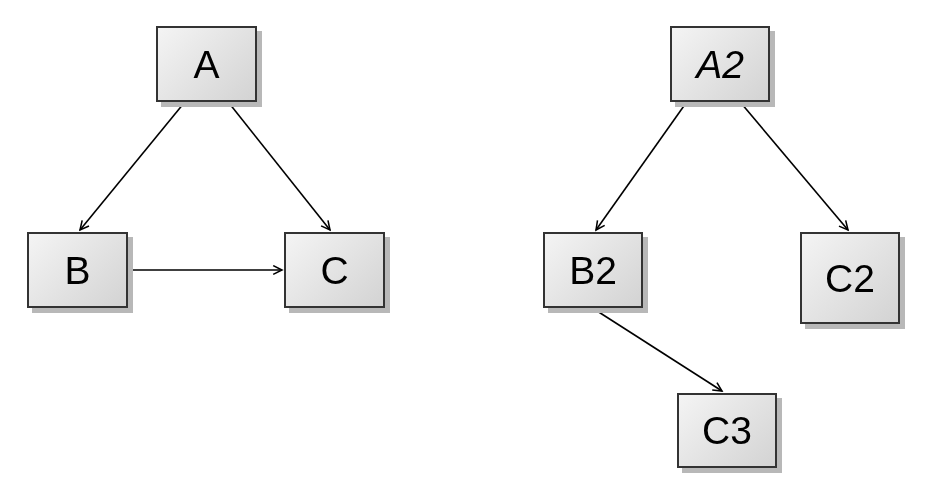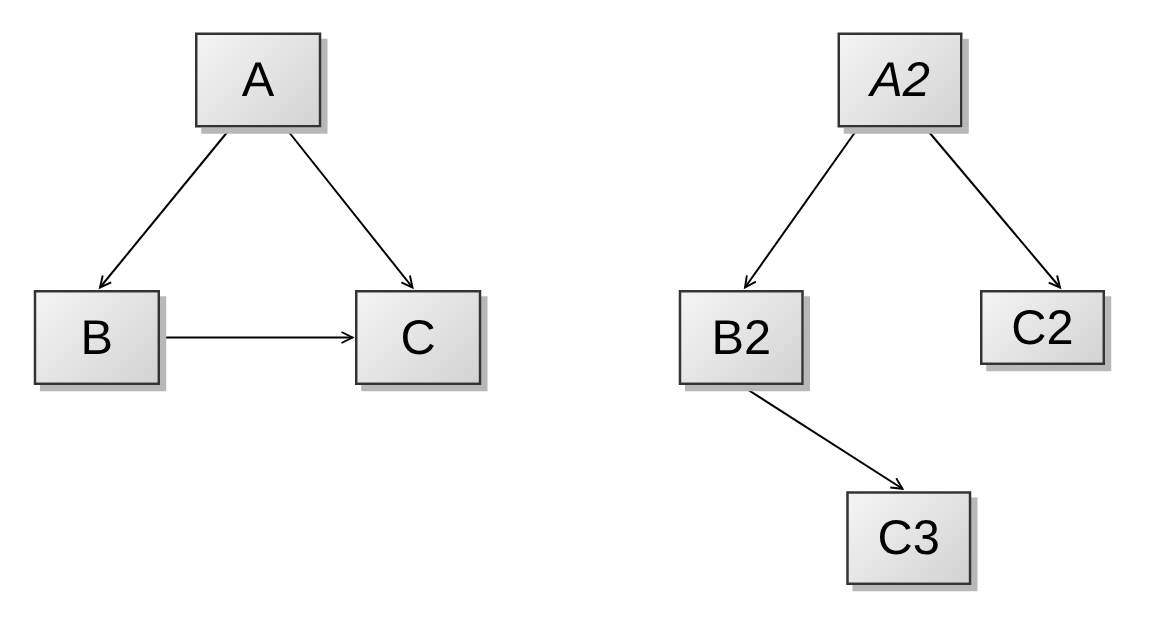--- a/index.html
+++ b/index.html
@@ -71,21 +71,21 @@
           <span class="node-label" style="color: rgb(0, 0, 0);">C</span>
         </div>
       </div>
       <div>
         <div class="node" style="left: 670px; top: 26px; width: 100px; height: 76px; border-color: rgb(51, 51, 51); background: linear-gradient(135deg, rgb(244, 244, 244) 0%, rgb(211, 211, 211) 100%); box-shadow: rgb(184, 184, 184) 5px 5px 0px; font-style: italic;">
           <span class="node-label" style="color: rgb(0, 0, 0);">A2</span>
         </div>
         <div class="node" style="left: 543px; top: 232px; width: 100px; height: 76px; border-color: rgb(51, 51, 51); background: linear-gradient(135deg, rgb(244, 244, 244) 0%, rgb(211, 211, 211) 100%); box-shadow: rgb(184, 184, 184) 5px 5px 0px;">
           <span class="node-label" style="color: rgb(0, 0, 0); text-align: center;">B2</span>
         </div>
-        <div class="node" style="left: 784px; top: 232px; width: 100px; height: 60px; border-color: rgb(51, 51, 51); background: linear-gradient(135deg, rgb(244, 244, 244) 0%, rgb(211, 211, 211) 100%); box-shadow: rgb(184, 184, 184) 5px 5px 0px;">
+        <div class="node" style="left: 800px; top: 232px; width: 100px; height: 92px; border-color: rgb(51, 51, 51); background: linear-gradient(135deg, rgb(244, 244, 244) 0%, rgb(211, 211, 211) 100%); box-shadow: rgb(184, 184, 184) 5px 5px 0px;">
           <span class="node-label" style="color: rgb(0, 0, 0);">C2</span>
         </div>
         <div class="node" style="left: 677px; top: 393px; width: 100px; height: 75px; border-color: rgb(51, 51, 51); background: linear-gradient(135deg, rgb(244, 244, 244) 0%, rgb(211, 211, 211) 100%); box-shadow: rgb(184, 184, 184) 5px 5px 0px;">
           <span class="node-label" style="color: rgb(0, 0, 0);">C3</span>
         </div>
       </div>
     </div>
 </div>
 
 </body></html>

